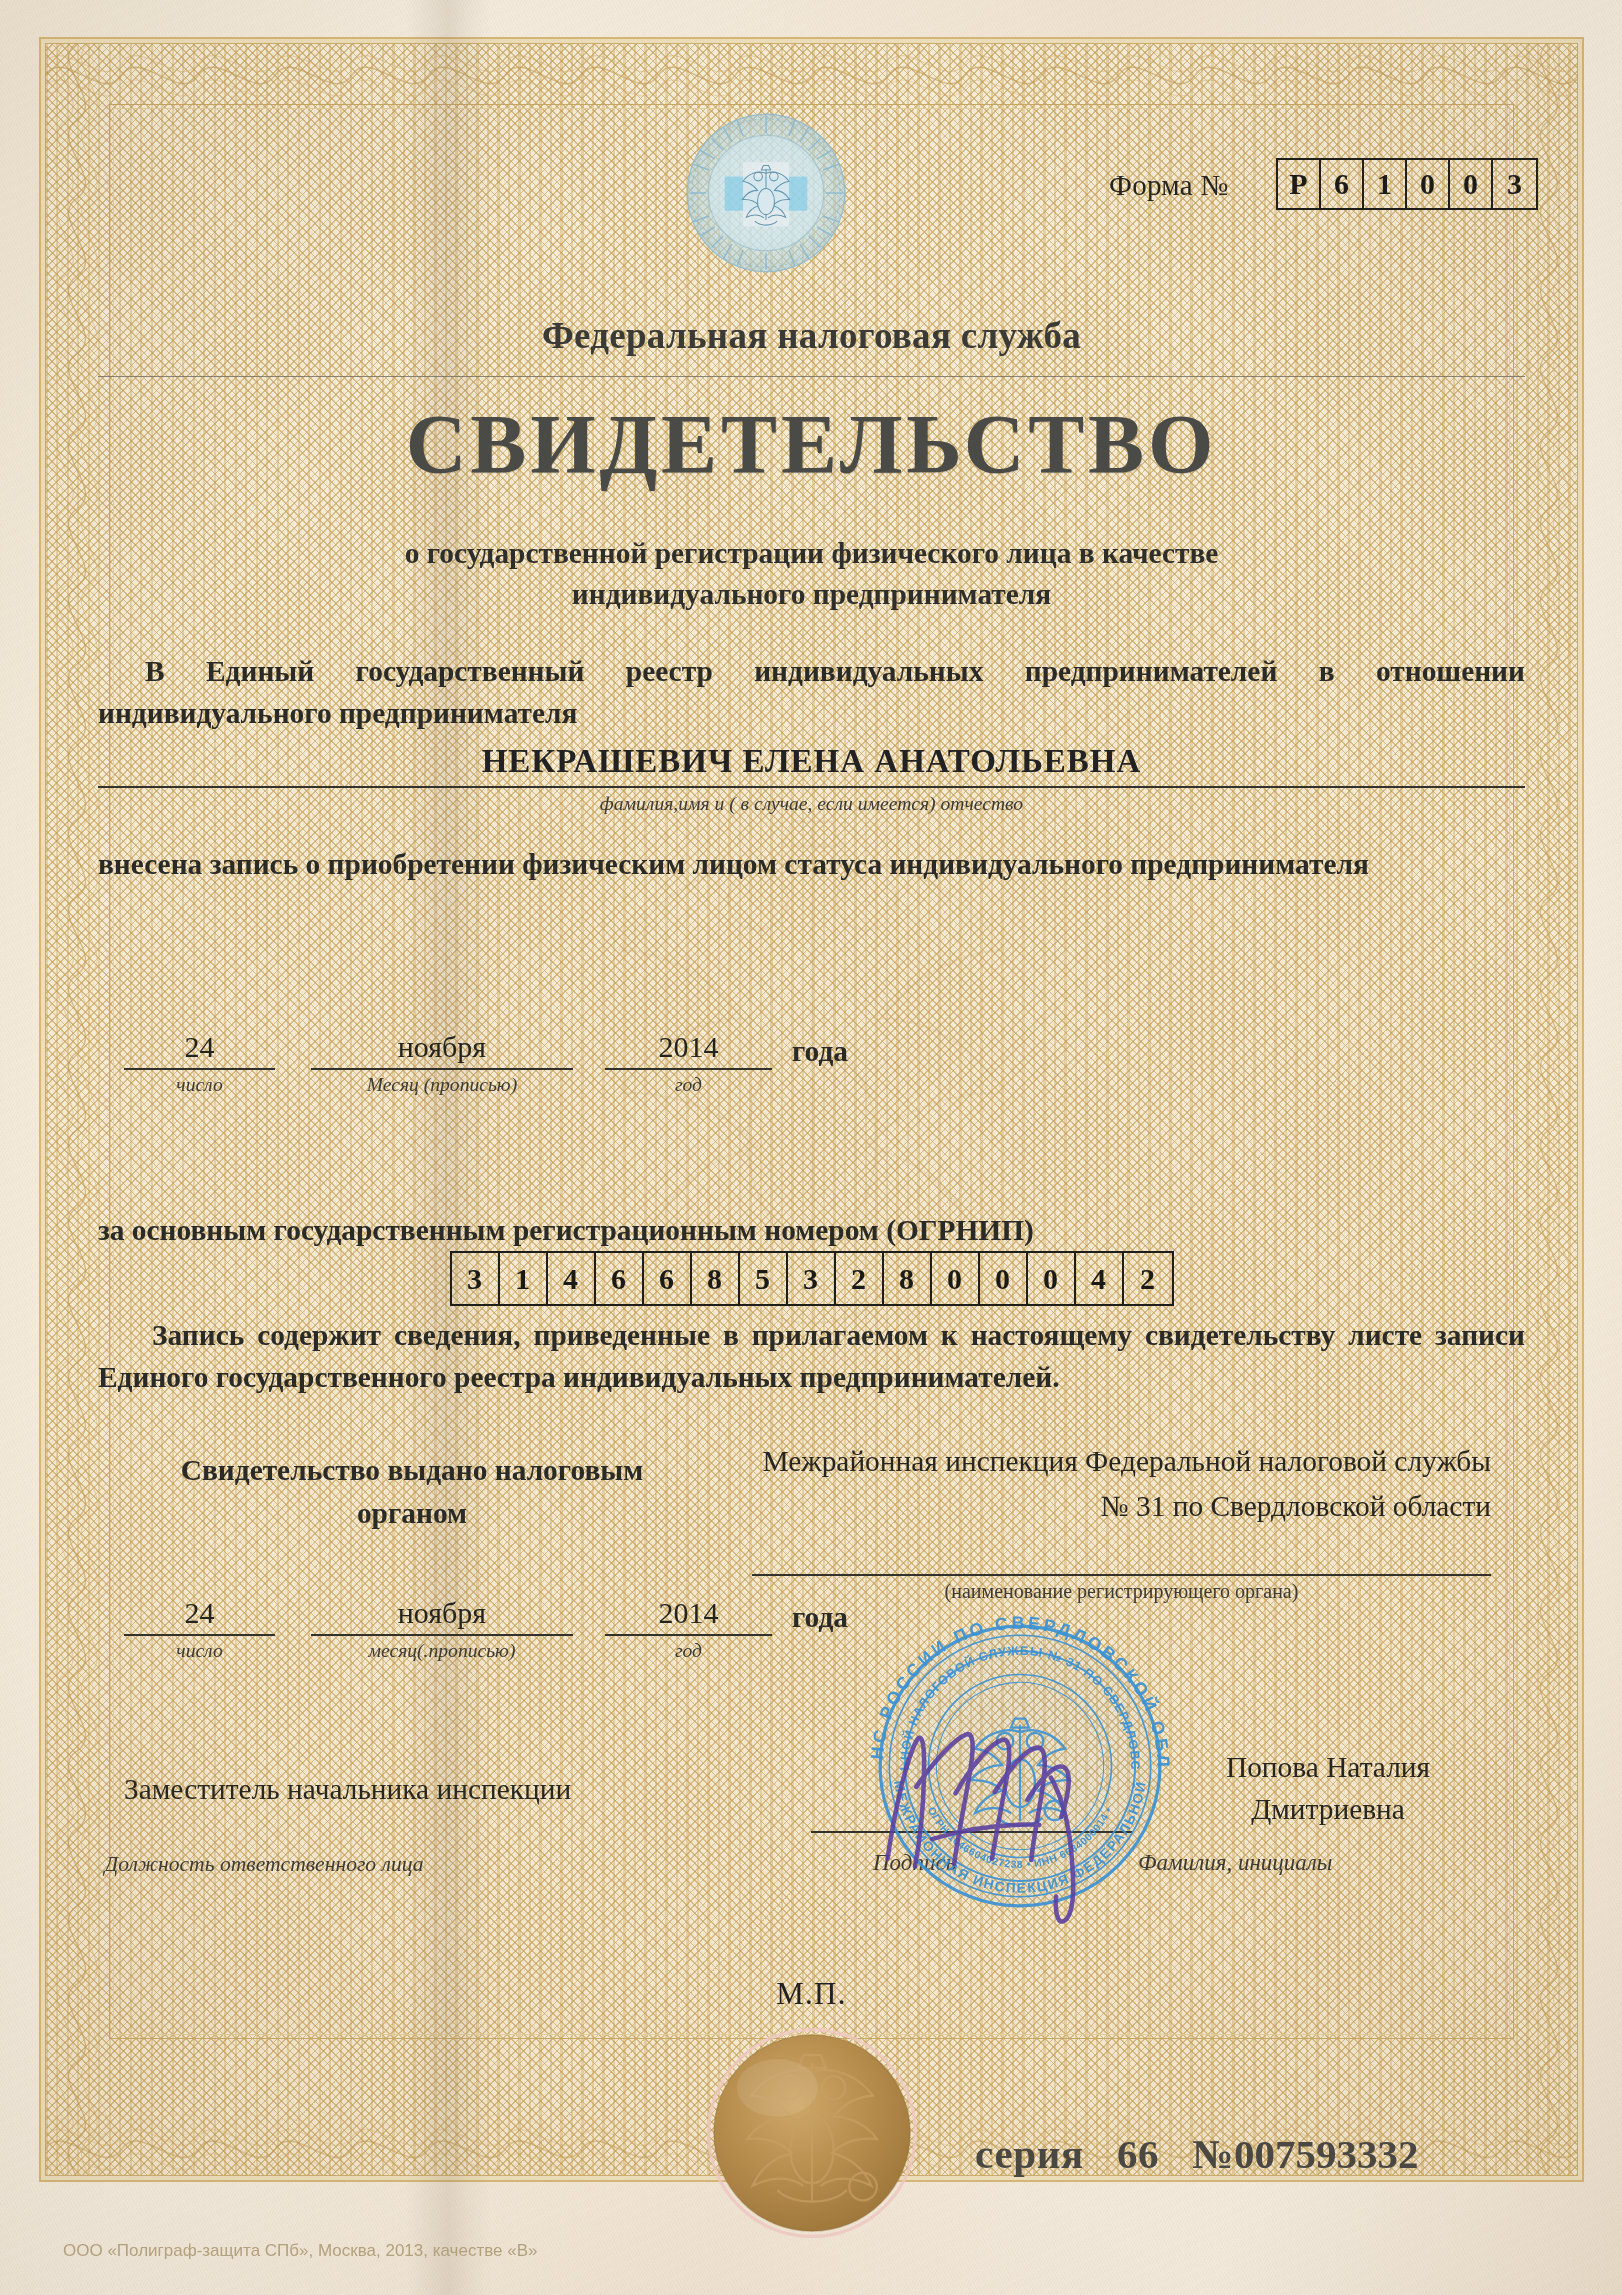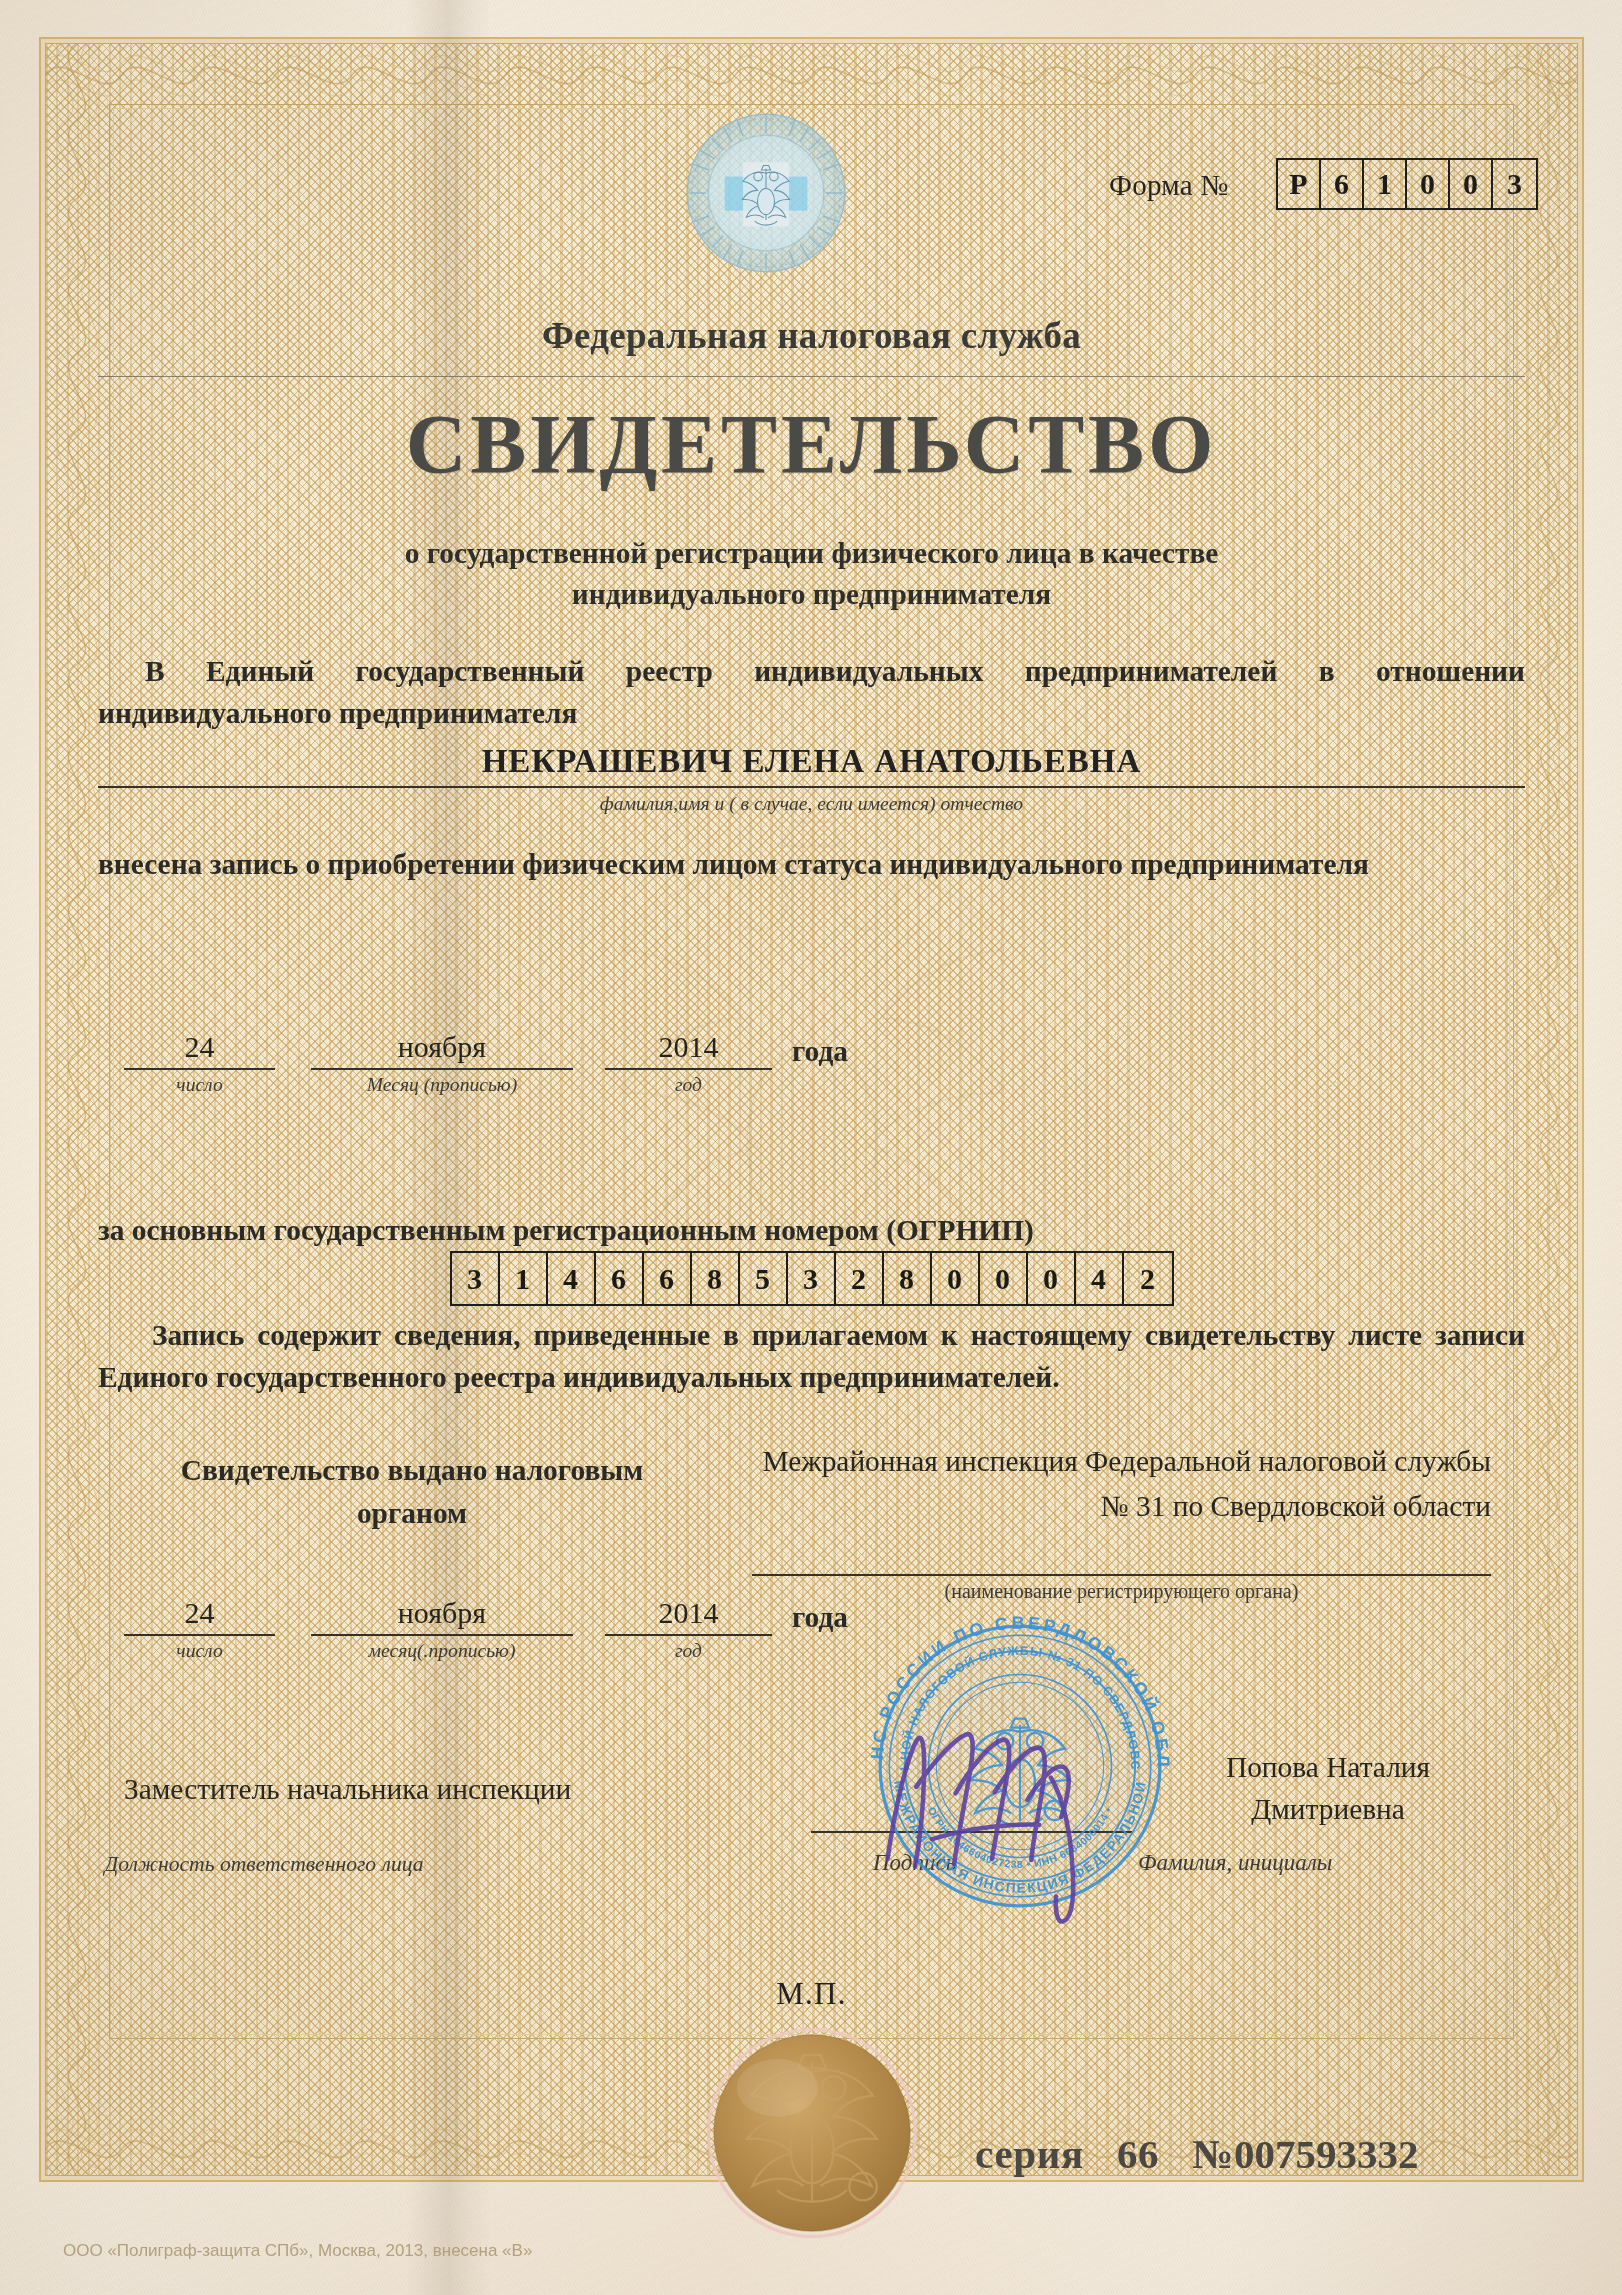--- a/index.html
+++ b/index.html
@@ -574,16 +574,16 @@
     <div class="serial">
       <span>серия</span>&nbsp;&nbsp;
       <span>66</span>&nbsp;&nbsp;
       <span>№</span><span class="num">007593332</span>
     </div>
 
   </div>
 
   <div id="vignette"></div>
 
-  <div class="footer-note">ООО «Полиграф-защита СПб», Москва, 2013, внесена «В»</div>
+  <div class="footer-note">ООО «Полиграф-защита СПб», Москва, 2013, качестве «В»</div>
 
 </div>
 
 
 </body></html>

